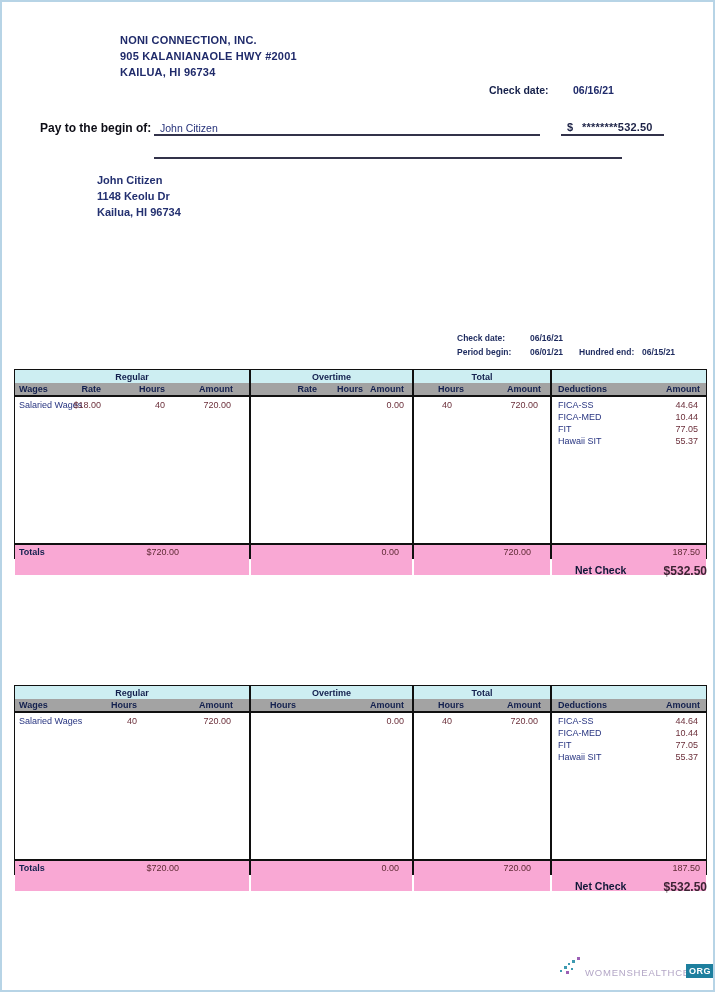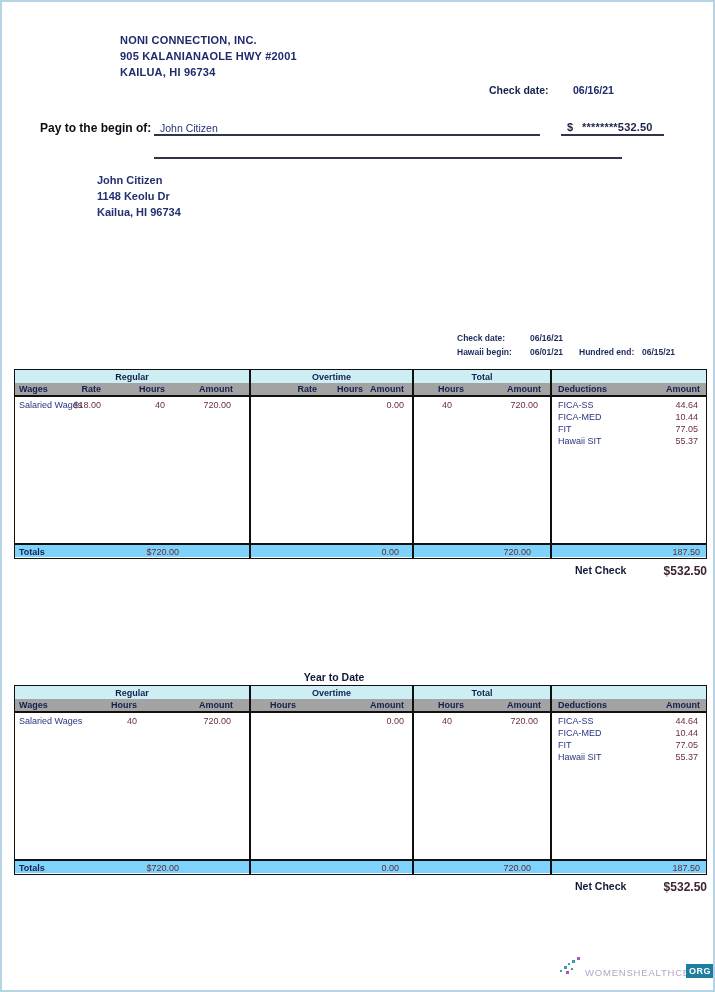--- a/index.html
+++ b/index.html
@@ -27,21 +27,21 @@
   .stub{font-size:8.5px;font-weight:bold;color:#1d2a5e;}
   
   .tbl{position:absolute;left:12px;width:691px;border:1px solid #101010;display:flex;background:#fff;}
   .panel{position:relative;height:188px;box-sizing:border-box;}
   .panel.sep{border-right:2px solid #101010;}
   .p1{width:236px;} .p2{width:163px;} .p3{width:138px;} .p4{width:154px;}
   .grp{height:13px;line-height:14px;background:#cdeef2;text-align:center;
        font-size:9px;font-weight:bold;color:#13204e;}
   .hdr{height:14px;background:#a3a3a3;border-bottom:2px solid #101010;position:relative;box-sizing:border-box;}
   .bdy{height:146px;position:relative;background:#ffffff;}
-  .tot{height:14px;background:#7dd3fc;border-top:2px solid #101010;position:relative;box-sizing:border-box;}
+  .tot{height:32px;background:#f9a8d4;border-top:2px solid #101010;position:relative;box-sizing:border-box;}
   .hc{position:absolute;top:1px;font-size:9px;font-weight:bold;color:#13204e;white-space:nowrap;}
   .cell{position:absolute;font-size:9px;white-space:nowrap;}
   .lbl{color:#273480;}
   .num{color:#6b2f3a;}
   .tlbl{font-weight:bold;color:#13204e;}
   .tnum{color:#5e2a34;}
   .netck-label{font-size:10.5px;font-weight:bold;color:#101838;}
   .netck-amt{font-size:12px;font-weight:bold;color:#3c2333;text-align:right;}
   .ytd-title{left:12px;top:669px;width:640px;text-align:center;font-size:10.5px;font-weight:bold;color:#101838;}
   
@@ -75,21 +75,21 @@
   <div class="abs rule words-rule"></div>
 
   <div class="abs payee-addr">
     <div>John Citizen</div>
     <div>1148 Keolu Dr</div>
     <div>Kailua, HI 96734</div>
   </div>
 
   <div class="abs stub" style="left:455px;top:331px;">Check date:</div>
   <div class="abs stub" style="left:528px;top:331px;">06/16/21</div>
-  <div class="abs stub" style="left:455px;top:345px;">Hawaii begin:</div>
+  <div class="abs stub" style="left:455px;top:345px;">Period begin:</div>
   <div class="abs stub" style="left:528px;top:345px;">06/01/21</div>
   <div class="abs stub" style="left:577px;top:345px;">Hundred end:</div>
   <div class="abs stub" style="left:640px;top:345px;">06/15/21</div>
 
   <div class="tbl" style="top:367px;">
 
     <div class="panel sep p1">
       <div class="grp">Regular</div>
       <div class="hdr">
         <span class="hc" style="left:4px;">Wages</span>
@@ -157,21 +157,20 @@
       </div>
       <div class="tot">
         <span class="cell tnum" style="right:6px;top:2px;">187.50</span>
       </div>
     </div>
   </div>
 
   <div class="abs netck-label" style="left:573px;top:562px;">Net Check</div>
   <div class="abs netck-amt" style="left:650px;top:562px;width:55px;">$532.50</div>
 
-  <div class="abs ytd-title">Year to Date</div>
 
   <div class="tbl" style="top:683px;">
 
     <div class="panel sep p1">
       <div class="grp">Regular</div>
       <div class="hdr">
         <span class="hc" style="left:4px;">Wages</span>
         <span class="hc" style="right:112px;">Hours</span>
         <span class="hc" style="right:16px;">Amount</span>
       </div>

